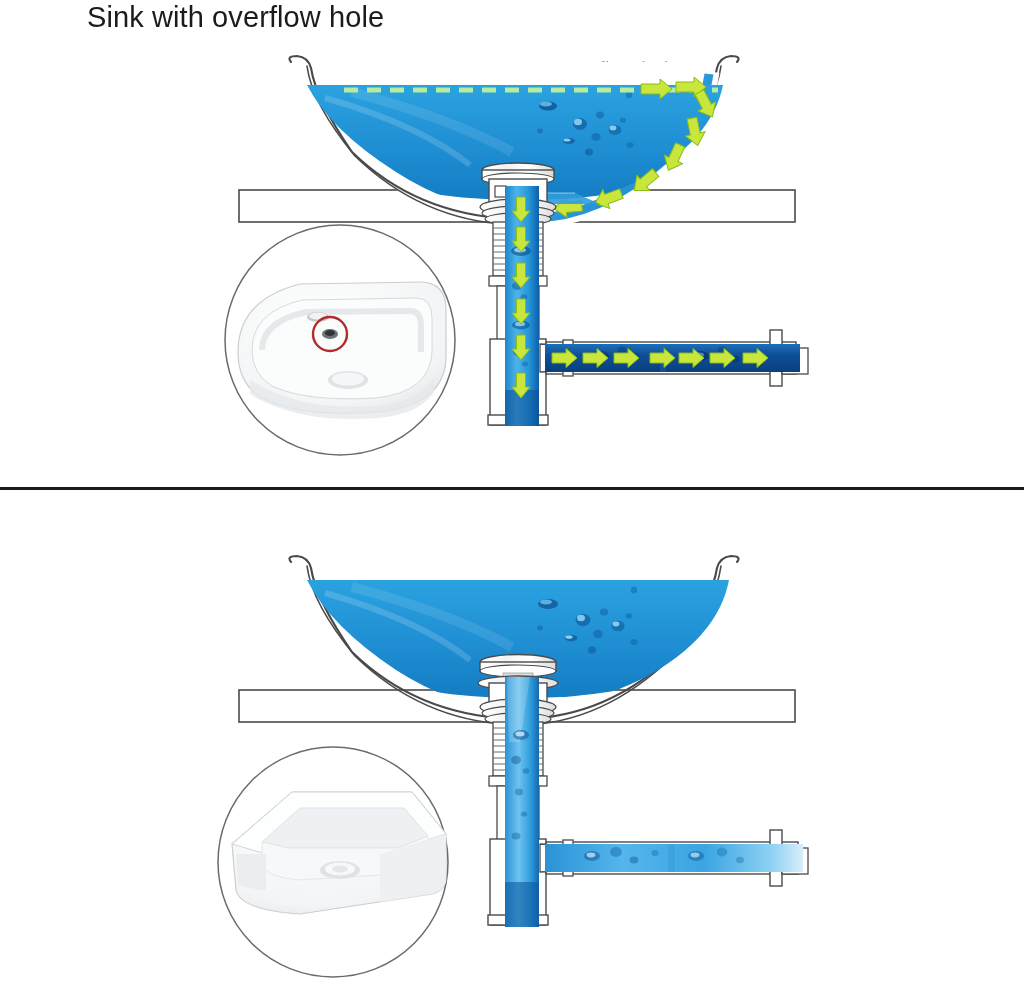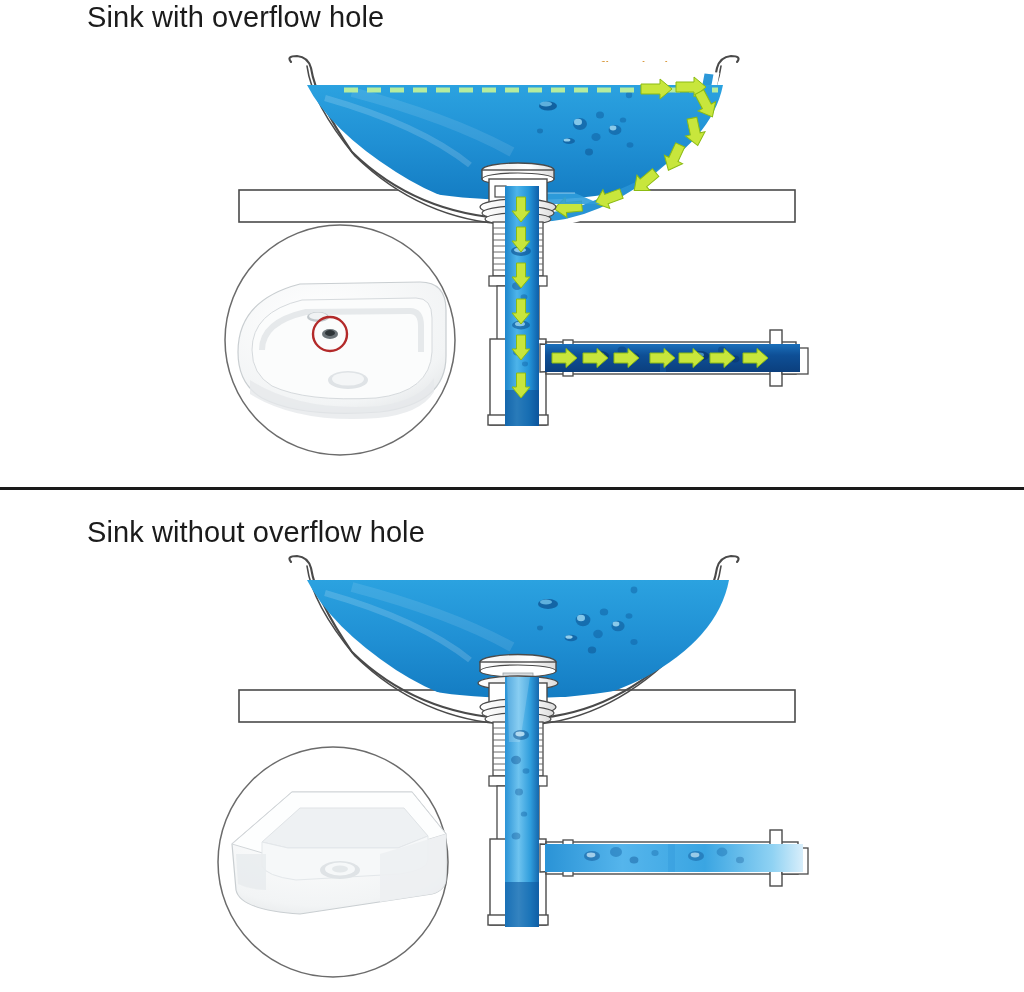--- a/index.html
+++ b/index.html
@@ -334,21 +334,20 @@
           <circle cx="330" cy="334" r="17" fill="none" stroke="#b32a2a" stroke-width="2.4"></circle>
         </g>
       </svg>
     </div>
   </div>
 
   <div class="divider"></div>
 
   <div class="panel" id="panel-bottom">
 
-    <div class="panel-title" id="title-bottom">Sink without overflow hole</div>
 
     <div class="stage">
       <svg width="1024" height="500" viewBox="0 0 1024 500" xmlns="http://www.w3.org/2000/svg">
         <defs>
           <linearGradient id="bowlWaterB" x1="0" y1="0" x2="0" y2="1">
             <stop offset="0%" stop-color="#2ba2e0"></stop>
             <stop offset="45%" stop-color="#2090d4"></stop>
             <stop offset="100%" stop-color="#1178bf"></stop>
           </linearGradient>
           <linearGradient id="pipeWaterB" x1="0" y1="0" x2="1" y2="0">

